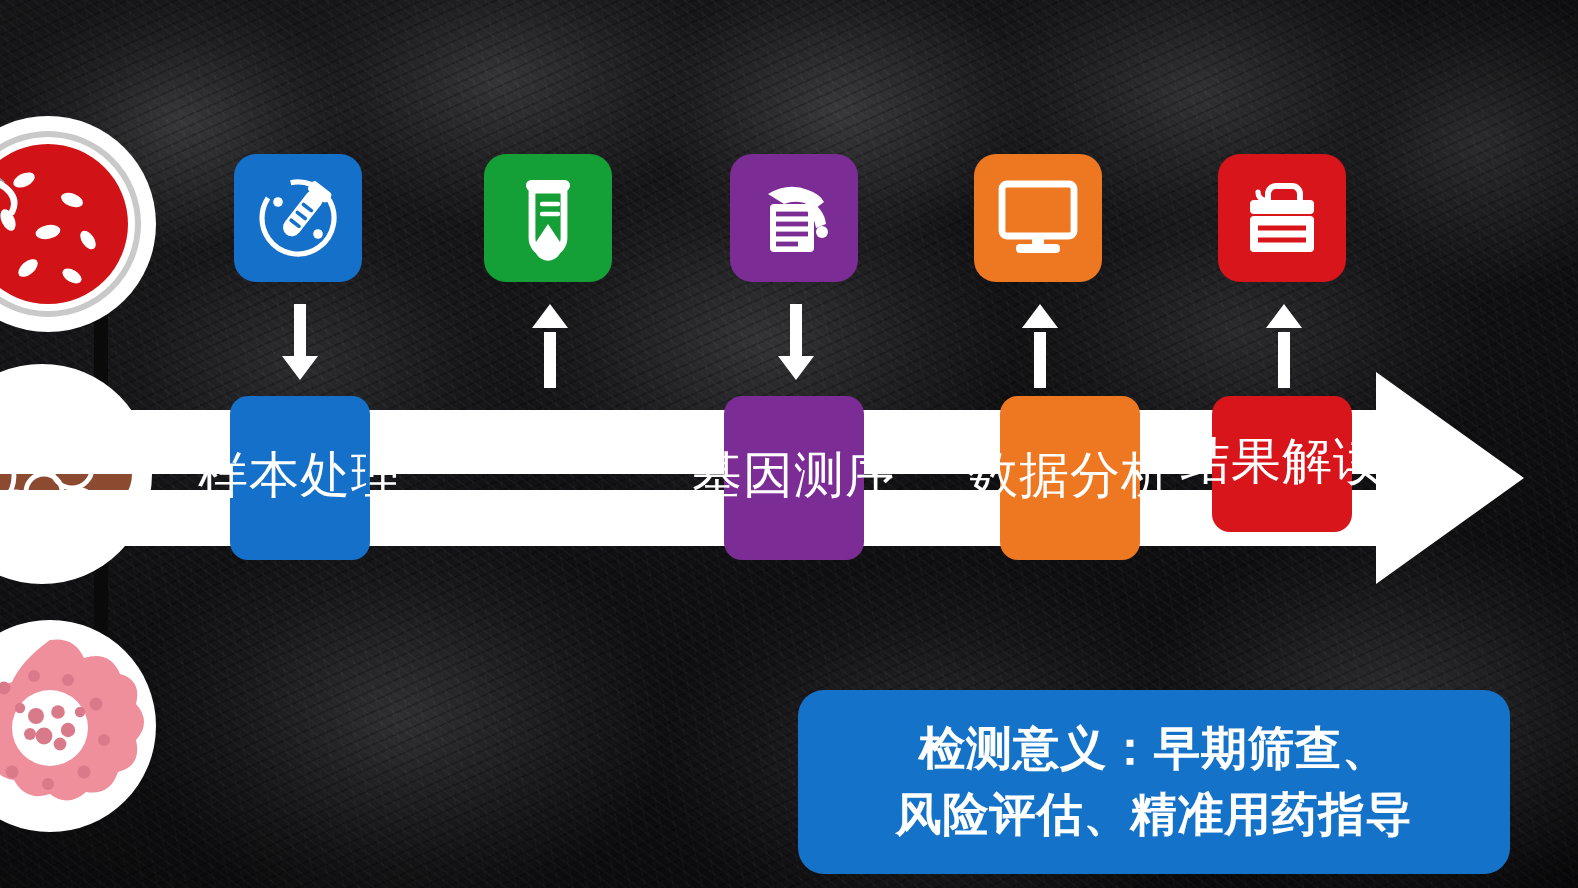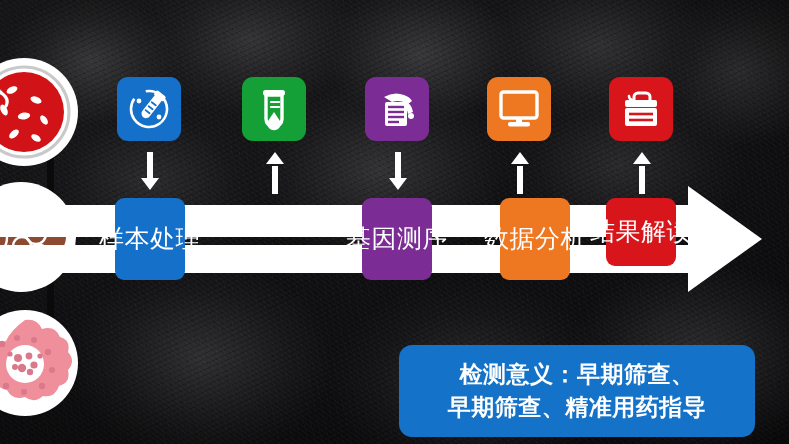--- a/index.html
+++ b/index.html
@@ -323,16 +323,16 @@
     <div class="shaft"></div>
       <div class="head"></div>
   </div>
   <div class="step" style="left:606px; top:198px; width:70px; height:68px; background:#d8151b; font-size:25px;">
     <span class="l1">结果</span>
     <span class="l2">解读</span>
   </div>
 
   <div class="caption">
     <span>检测意义：早期筛查、</span>
-    <span>早期筛查、精准用药指导</span>
+    <span>风险评估、精准用药指导</span>
   </div>
 
 </div>
 
 </body></html>

